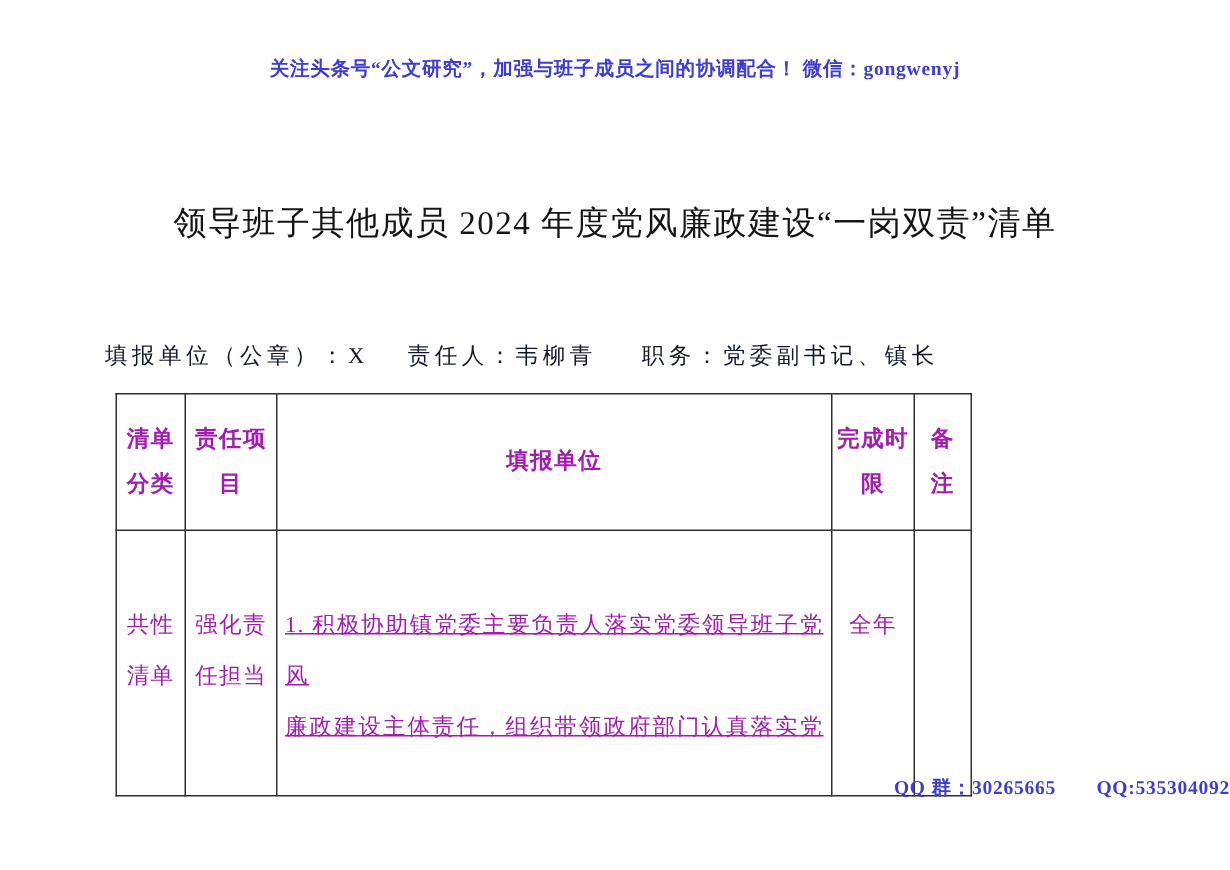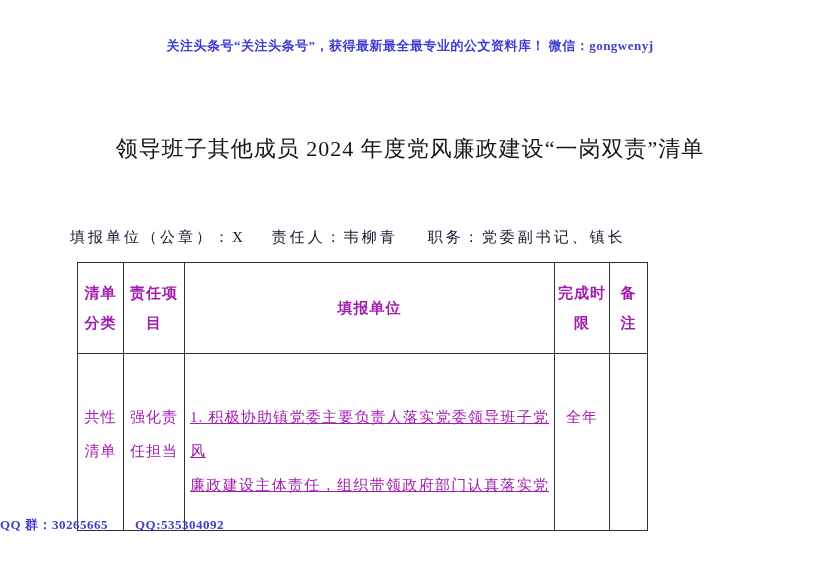--- a/index.html
+++ b/index.html
@@ -84,33 +84,33 @@
     text-align: justify;
     text-align-last: justify;
     padding: 0 5px;
     text-decoration: underline;
   }
   .qq-line {
     position: absolute;
     top: 516px;
     left: 0;
     width: 100%;
-    text-align: left;
+    text-align: right;
     font-size: 13px;
     font-weight: bold;
     color: #3d3dd2;
     letter-spacing: 0.5px;
   }
 </style>
 </head>
 <body>
 
 <div class="page">
 
-  <div class="ad-line">关注头条号“关注头条号”，获得最新最全最专业的公文资料库！ 微信：gongwenyj</div>
+  <div class="ad-line">关注头条号“公文研究”，加强与班子成员之间的协调配合！ 微信：gongwenyj</div>
 
   <div class="doc-title">领导班子其他成员 2024 年度党风廉政建设“一岗双责”清单</div>
 
   <div class="info-line">
     <span class="info-seg-1">填报单位（公章）：X</span><span class="info-seg-2">责任人：韦柳青</span><span>职务：党委副书记、镇长</span>
   </div>
 
   <table class="doc-table">
     <colgroup>
       <col style="width:46px">

